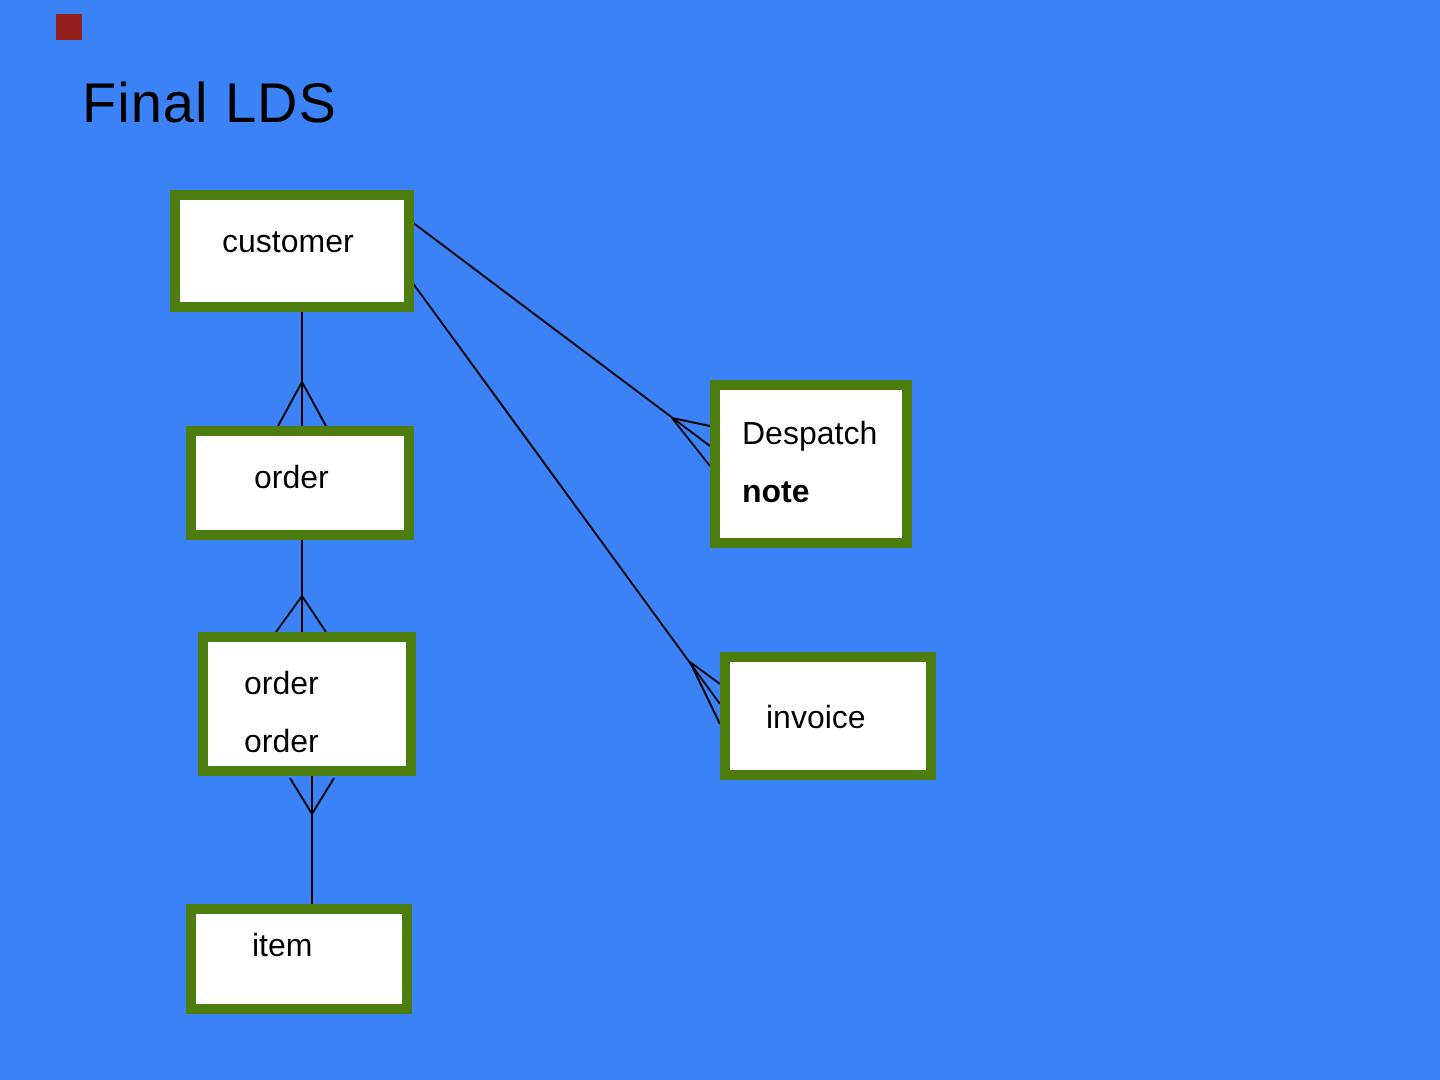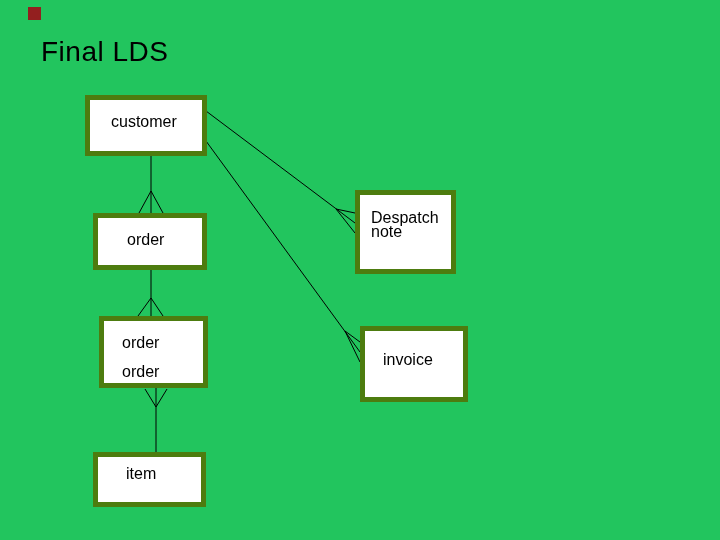--- a/index.html
+++ b/index.html
@@ -5,21 +5,21 @@
   html, body {
     margin: 0;
     padding: 0;
     background: #ffffff;
     font-family: "Liberation Sans", sans-serif;
   }
   .slide {
     position: relative;
     width: 720px;
     height: 540px;
-    background: #22c55e;
+    background: #3b82f6;
     overflow: hidden;
   }
   .decor-square {
     position: absolute;
     left: 28px;
     top: 7px;
     width: 13px;
     height: 13px;
   }
   .title {
@@ -56,29 +56,29 @@
     line-height: 20px;
     color: #000000;
     white-space: nowrap;
   }
   
   .e-customer      { left: 85px;  top: 95px;  width: 122px; height: 61px; }
   .e-order         { left: 93px;  top: 213px; width: 114px; height: 57px; }
   .e-orderline     { left: 99px;  top: 316px; width: 109px; height: 72px; }
   .e-item          { left: 93px;  top: 452px; width: 113px; height: 55px; }
   .e-despatchnote  { left: 355px; top: 190px; width: 101px; height: 84px; }
-  .e-invoice       { left: 360px; top: 326px; width: 108px; height: 76px; }
+  .e-invoice       { left: 360px; top: 326px; width: 108px; height: 64px; }
 
   .e-customer     .l0 { left: 21px; top: 12px; }
   .e-order        .l0 { left: 29px; top: 12px; }
   .e-orderline    .l0 { left: 18px; top: 12px; }
   .e-orderline    .l1 { left: 18px; top: 41px; }
   .e-item         .l0 { left: 28px; top: 7px;  }
   .e-despatchnote .l0 { left: 11px; top: 13px; }
-  .e-despatchnote .l1 { left: 11px; top: 27px; }
+  .e-despatchnote .l1 { left: 11px; top: 42px; font-weight: bold; }
   .e-invoice      .l0 { left: 18px; top: 19px; }
 </style>
 </head>
 <body>
 
 <div class="slide">
 
   <div class="decor-square" style="background: rgb(147, 31, 31);"></div>
 
   <h1 class="title">Final LDS</h1>

